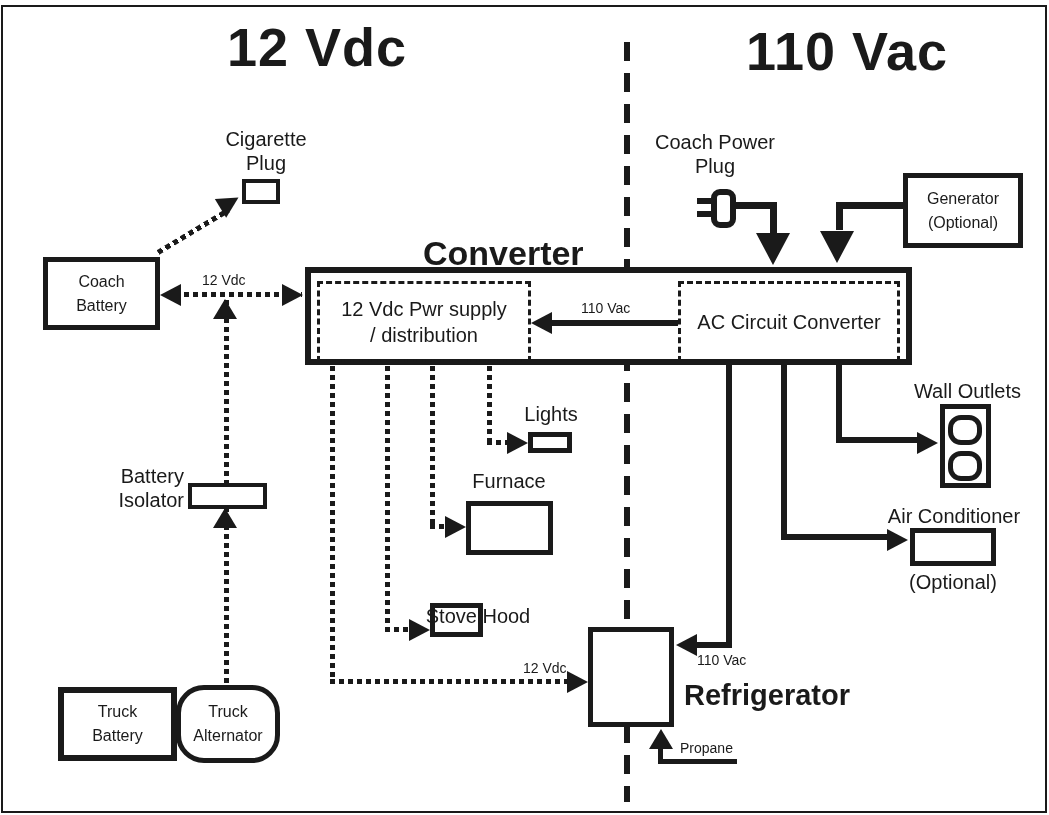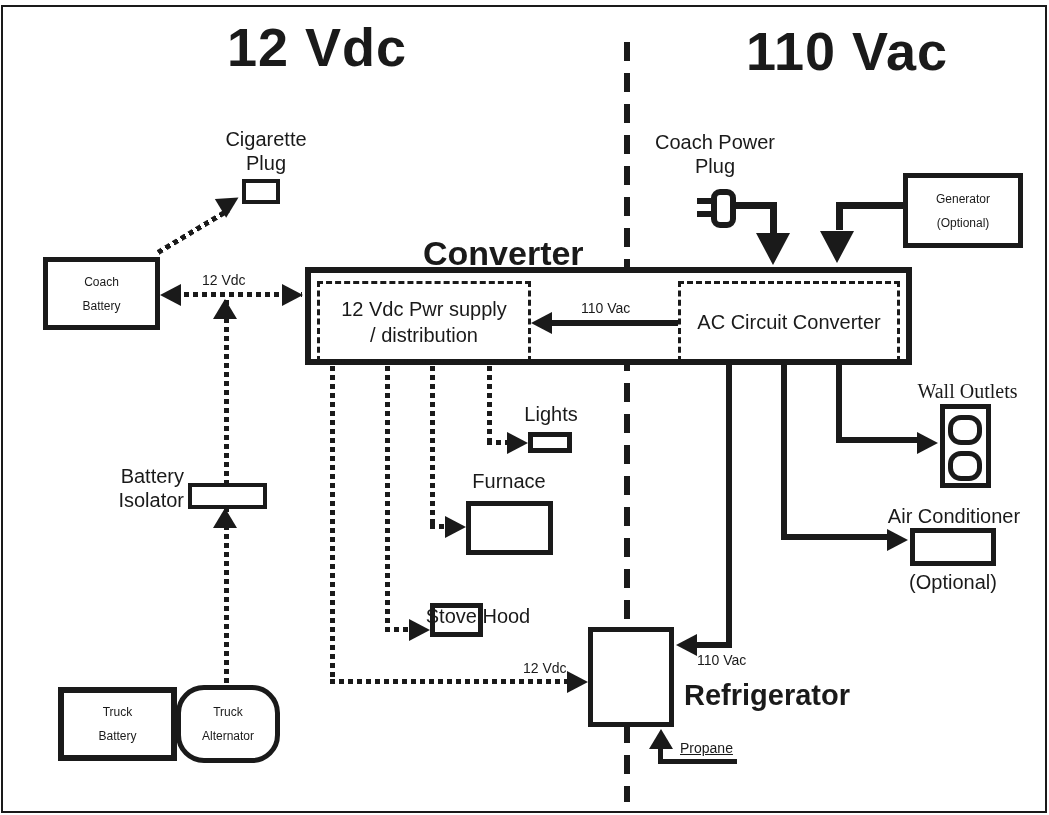--- a/index.html
+++ b/index.html
@@ -6,21 +6,21 @@
   html,body { margin:0; padding:0; background:#fff; }
   .canvas {
     position:relative; width:1049px; height:815px;
     background:var(--paper); overflow:hidden;
     font-family:"Liberation Sans", sans-serif; color:var(--ink);
   }
   .box {
     position:absolute; background:var(--paper); border:5px solid var(--ink);
     box-sizing:border-box; display:flex; flex-direction:column;
     align-items:center; justify-content:center; text-align:center; z-index:2;
-    font-size:12px; line-height:24px;
+    font-size:16px; line-height:24px;
   }
   .dashbox {
     position:absolute; border:3px dashed var(--ink); box-sizing:border-box;
     display:flex; flex-direction:column; align-items:center; justify-content:center;
     text-align:center; z-index:3; font-size:20px; line-height:26px; background:transparent;
   }
   .lbl { position:absolute; z-index:4; white-space:nowrap; }
   .f20 { font-size:20px; line-height:24px; }
   .f14 { font-size:14px; line-height:16px; }
   .center { text-align:center; }
@@ -126,21 +126,21 @@
     <div>Generator</div>
     <div>(Optional)</div>
   </div>
   <div class="wire" style="left:836px;top:202px;width:67px;height:7px;"></div>
   <div class="wire" style="left:836px;top:202px;width:7px;height:28px;"></div>
   <div class="tri tri-d-lg" style="left:820px;top:231px;"></div>
 
   <div class="wire" style="left:836px;top:364px;width:6px;height:76px;"></div>
   <div class="wire" style="left:836px;top:437px;width:84px;height:6px;"></div>
   <div class="tri tri-r" style="left:917px;top:432px;"></div>
-  <div class="lbl f20 center" style="left:900px;top:379px;width:135px;font-family:Liberation Serif, serif;">Wall Outlets</div>
+  <div class="lbl f20 center" style="left:900px;top:379px;width:135px;">Wall Outlets</div>
   <div class="box" style="left:940px;top:404px;width:51px;height:84px;">
     <div class="oval" style="left:3px;top:6px;"></div>
     <div class="oval" style="left:3px;top:42px;"></div>
   </div>
 
   <div class="wire" style="left:781px;top:364px;width:6px;height:174px;"></div>
   <div class="wire" style="left:781px;top:534px;width:107px;height:6px;"></div>
   <div class="tri tri-r" style="left:887px;top:529px;"></div>
   <div class="lbl f20 center" style="left:874px;top:504px;width:160px;">Air Conditioner</div>
   <div class="box" style="left:910px;top:528px;width:86px;height:38px;"></div>
@@ -173,15 +173,15 @@
   <div class="doth" style="left:330px;top:679px;width:238px;"></div>
   <div class="tri tri-r" style="left:567px;top:671px;"></div>
   <div class="lbl f14" style="left:523px;top:660px;">12 Vdc</div>
 
   <div class="box" style="left:588px;top:627px;width:86px;height:100px;"></div>
   <div class="lbl bold" style="left:684px;top:679px;font-size:29px;">Refrigerator</div>
 
   <div class="tri tri-u" style="left:649px;top:729px;"></div>
   <div class="wire" style="left:658px;top:747px;width:5px;height:17px;"></div>
   <div class="wire" style="left:658px;top:759px;width:79px;height:5px;"></div>
-  <div class="lbl f14" style="left:680px;top:740px;text-decoration:underline;">Propane</div>
+  <div class="lbl f14" style="left:680px;top:740px;">Propane</div>
 
 </div>
 
 </body></html>

